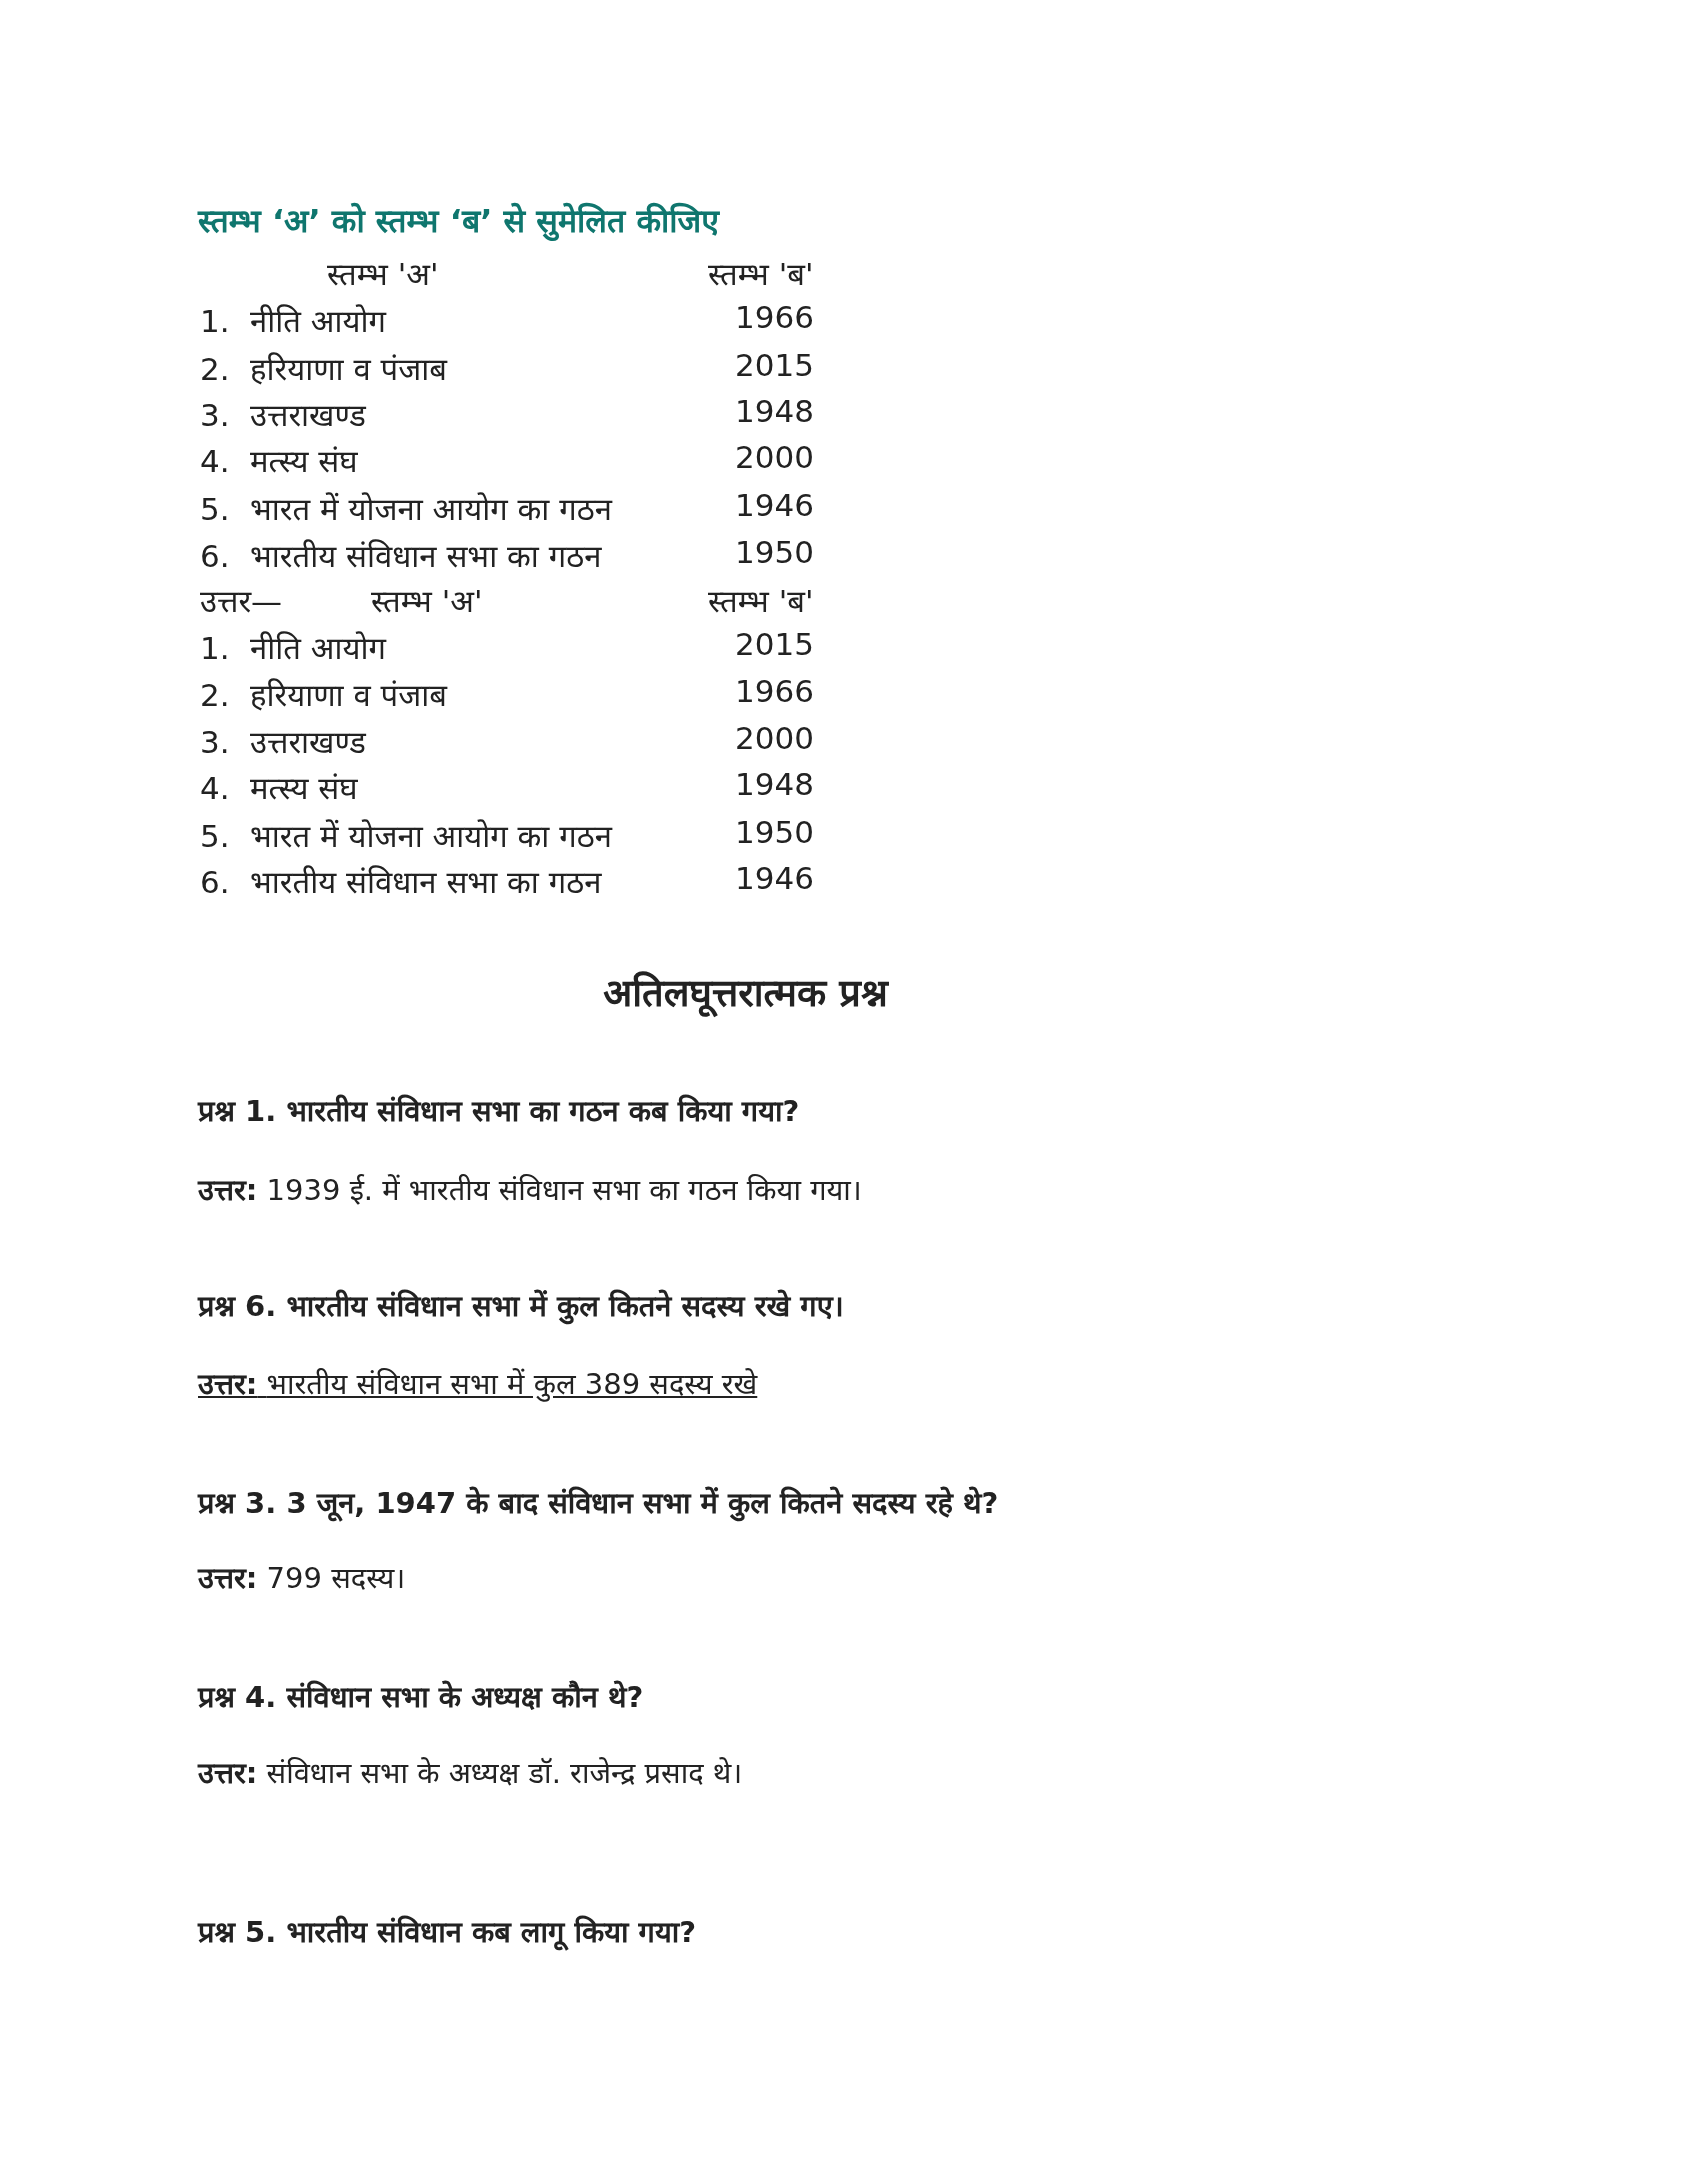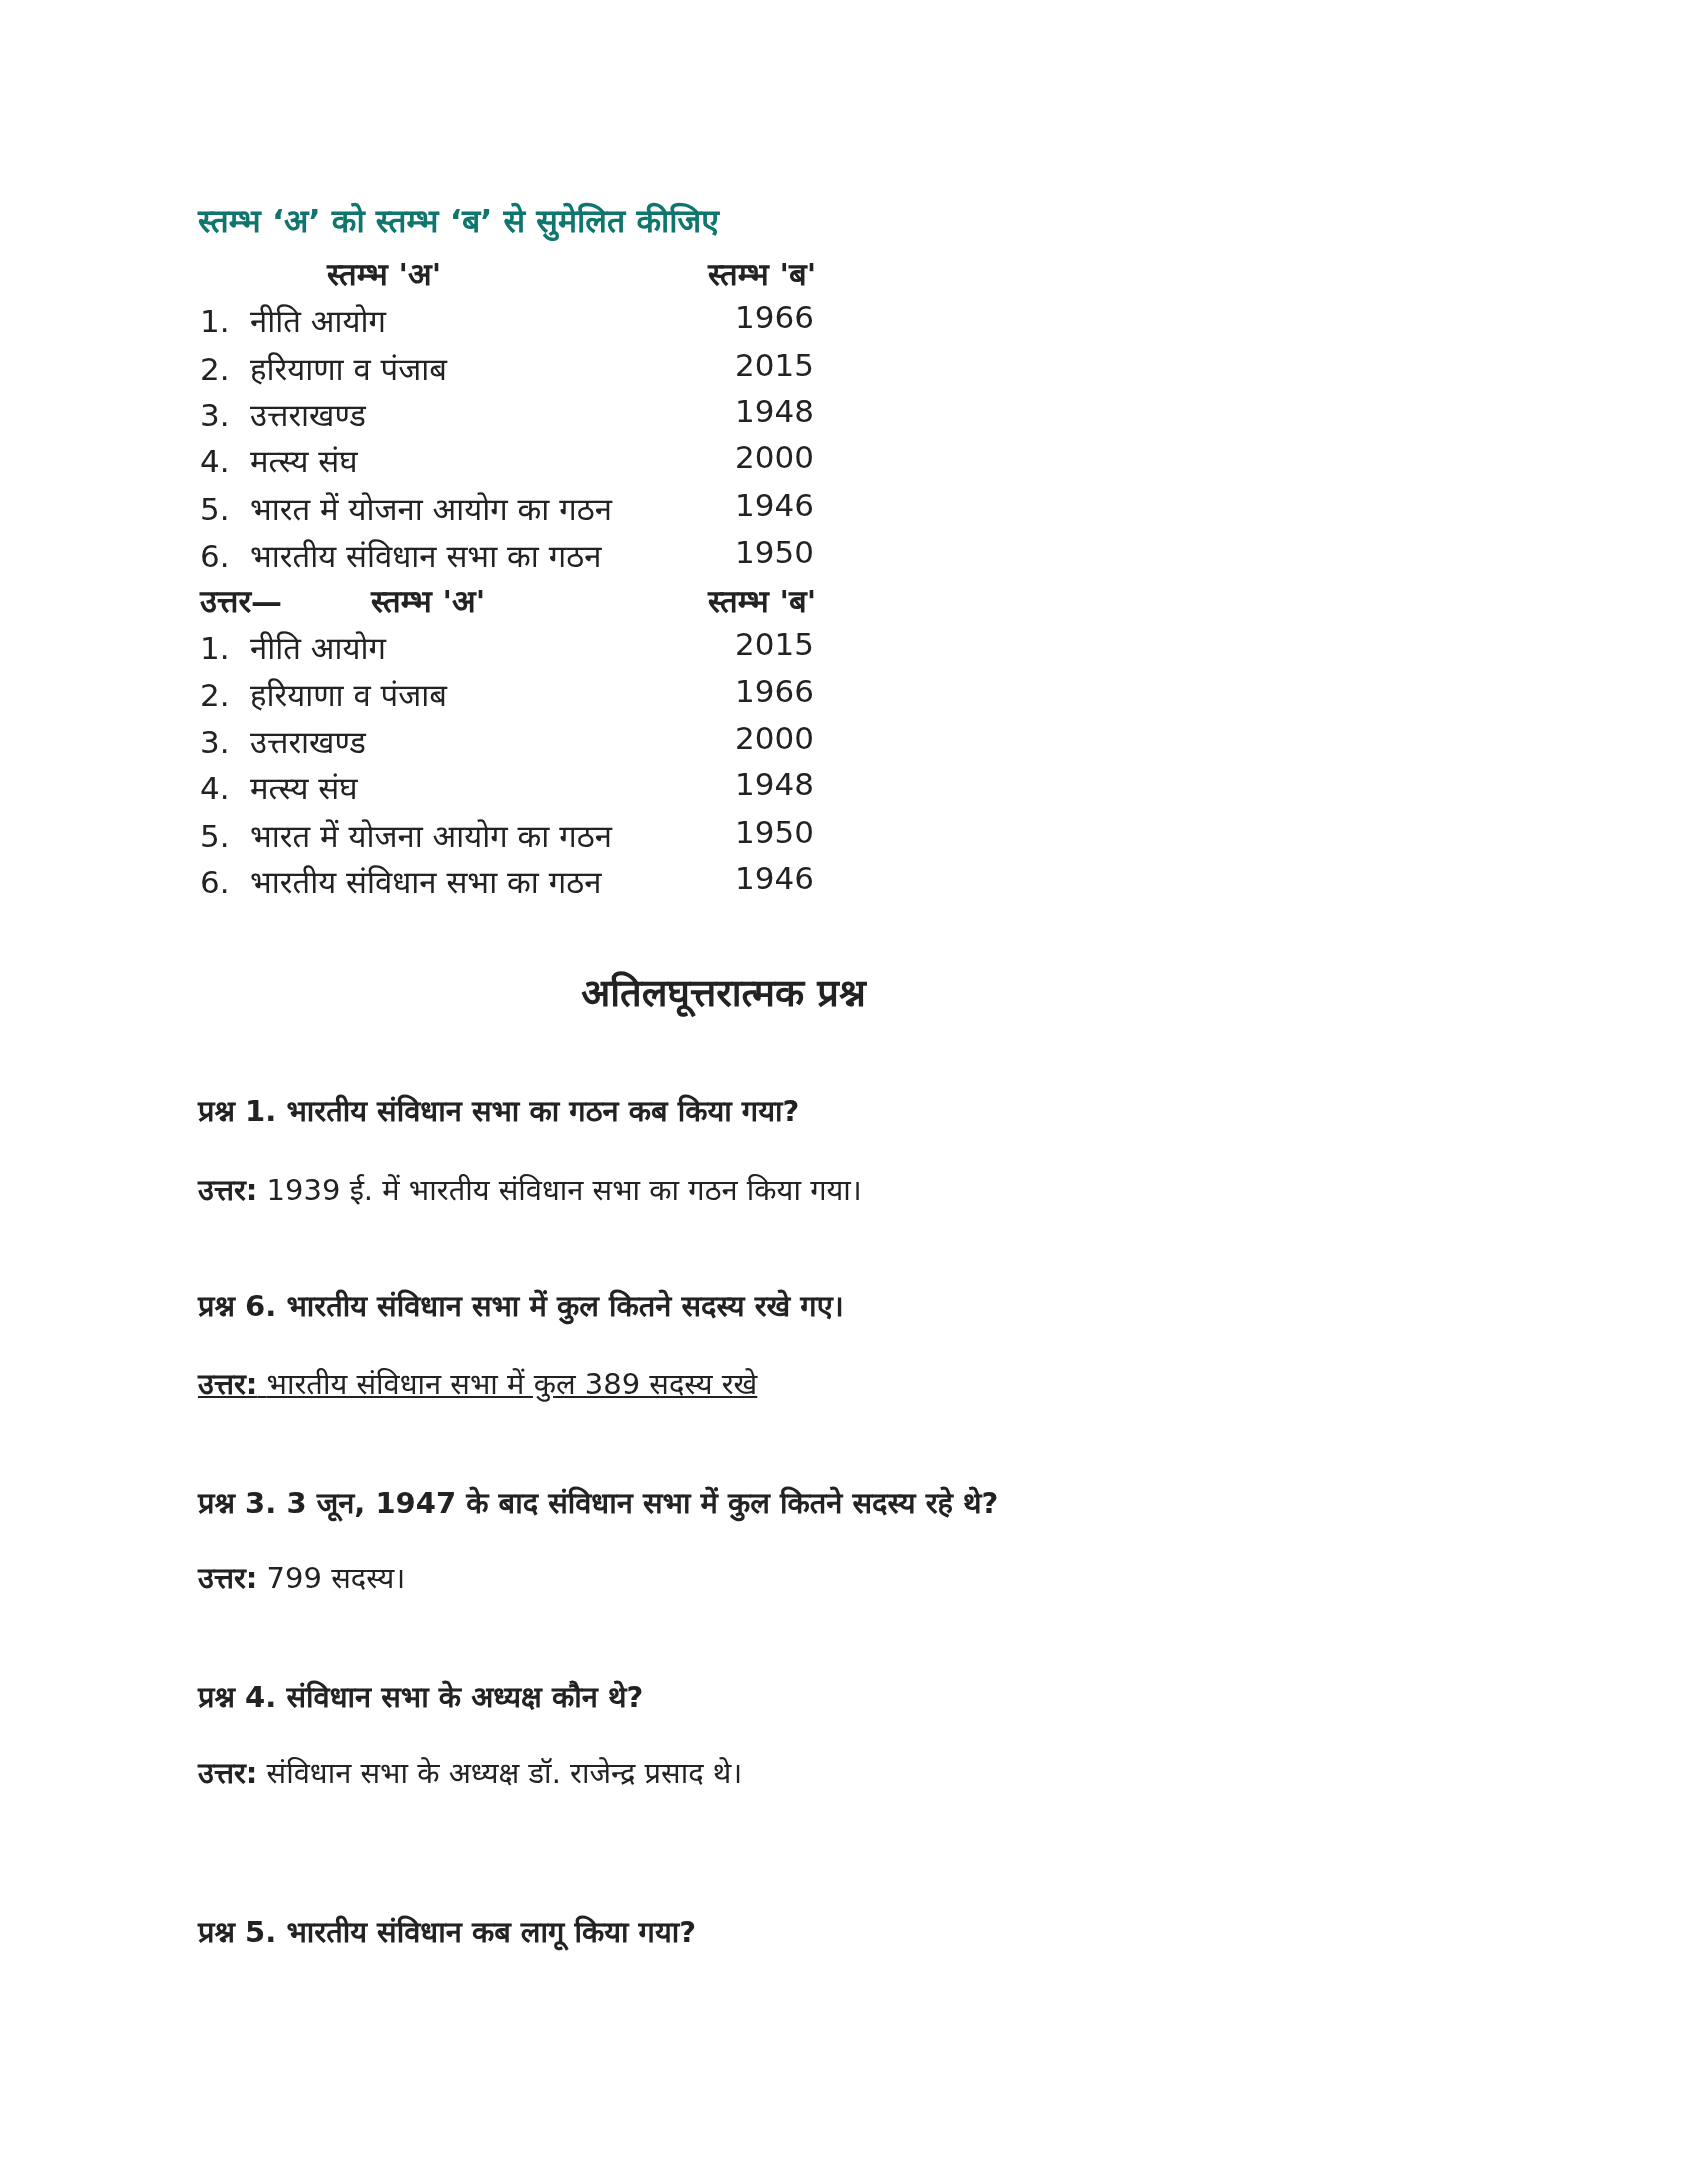--- a/index.html
+++ b/index.html
@@ -1,24 +1,24 @@
 <!DOCTYPE html>
 <html><head>
   <meta charset="utf-8">
   <style>
     html, body { margin: 0; padding: 0; background: #ffffff; }
     body { width: 1683px; height: 2178px; position: relative; overflow: hidden; color: #1a1a1a; }
     .abs { position: absolute; white-space: nowrap; }
     .title { left: 198px; top: 198px; font-family: "DejaVu Sans", sans-serif; font-weight: bold; font-size: 32px; color: #0f766e; }
     .scan { font-family: "DejaVu Sans", sans-serif; font-size: 31px; color: #222; }
-    .colhead { font-weight: bold; font-size: 31px; }
+    .colhead { font-weight: normal; font-size: 31px; }
     .num { width: 50px; display: inline-block; }
     .row { left: 200px; }
     .year { left: 735px; }
-    .section-heading { left: 0; width: 1447px; text-align: center; top: 965px; font-family: "DejaVu Sans", sans-serif; font-weight: bold; font-size: 38px; color: #222; }
+    .section-heading { left: 0; width: 1447px; text-align: center; top: 965px; font-family: "DejaVu Sans", sans-serif; font-weight: bold; font-size: 38px; color: #222; padding-left: 22px; }
     .q { left: 198px; font-family: "DejaVu Sans", sans-serif; font-weight: bold; font-size: 29px; color: #222; margin-top: 21px; }
     .a { left: 198px; font-family: "DejaVu Sans", sans-serif; font-size: 29px; color: #222; }
     .a b { font-weight: bold; margin-top: 17px; }
   </style>
 </head>
 <body>
 
 <div class="abs title">स्तम्भ ‘अ’ को स्तम्भ ‘ब’ से सुमेलित कीजिए</div>
 
 <div>

